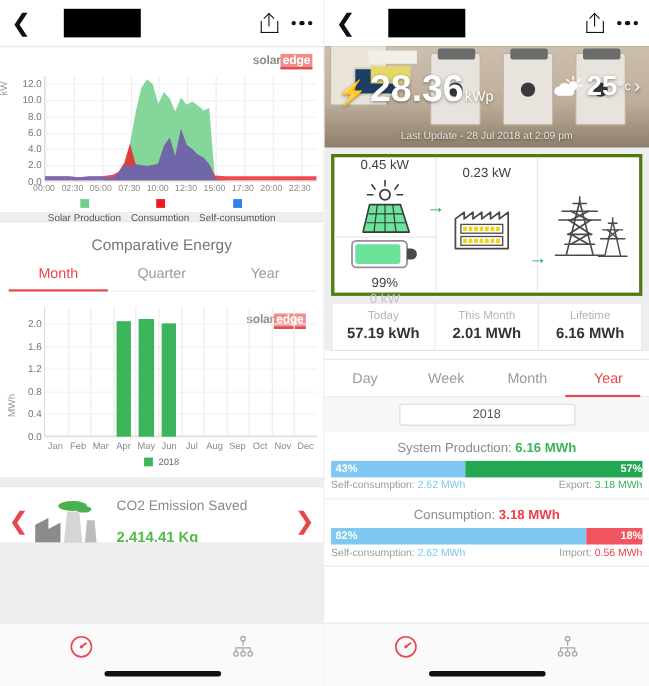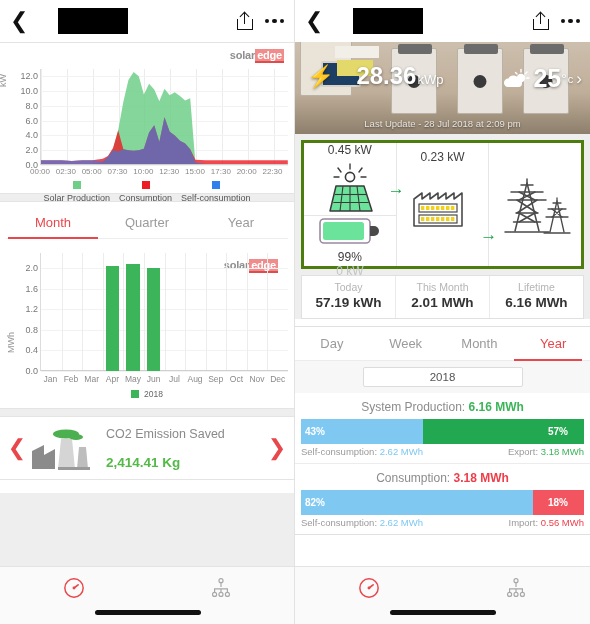--- a/index.html
+++ b/index.html
@@ -87,21 +87,21 @@
       linear-gradient(to bottom, #cdbfae 0%, #bfae99 55%, #8d7f6c 100%); }
   .hero .inv { position: absolute; top: 6px; width: 46px; height: 66px; background: #e8e4dd; border: 1px solid #b9b2a6; border-radius: 2px; }
   .hero .inv .knob { position: absolute; left: 50%; top: 26px; transform: translateX(-50%); width: 13px; height: 13px; border-radius: 50%; background: #3a3a3a; }
   .hero .inv .cap { position: absolute; left: 6px; top: -5px; width: 34px; height: 10px; background: #6b6b6b; border-radius: 2px; }
   .hero .panelbox { position: absolute; left: 20px; top: 22px; width: 40px; height: 26px; background: #1d3f63; border: 2px solid #d8d2c8; border-radius: 2px; }
   .hero .label-yellow { position: absolute; left: 24px; top: 8px; width: 30px; height: 14px; background: #e3d96a; }
   .hero .label-white { position: absolute; left: 20px; top: -2px; width: 40px; height: 9px; background: #f2efe8; }
   .hero-ov { position: absolute; inset: 0; }
   .kwp { position: absolute; left: 12px; top: 22px; color: #fff; display: flex; align-items: baseline; text-shadow: 0 1px 3px rgba(0,0,0,.45); }
   .kwp .bolt { font-size: 22px; margin-right: 2px; line-height: 1; }
-  .kwp .num { font-size: 24px; font-weight: bold; line-height: 1; margin-left: 20px; }
+  .kwp .num { font-size: 34px; font-weight: bold; line-height: 1; }
   .kwp .unit { font-size: 13px; margin-left: 1px; }
   .temp { position: absolute; right: 8px; top: 24px; color: #fff; display: flex; align-items: center; text-shadow: 0 1px 3px rgba(0,0,0,.45); }
   .temp .num { font-size: 25px; font-weight: bold; line-height: 1; }
   .temp .deg { font-size: 14px; }
   .temp .c { font-size: 11px; margin-left: 1px; }
   .temp .chev { font-size: 17px; margin-left: 3px; opacity: .95; }
   .lastupdate { position: absolute; left: 0; right: 0; bottom: 5px; text-align: center; font-size: 9.5px; color: #e9e4de; text-shadow: 0 1px 2px rgba(0,0,0,.5); }
 
   
   .flow-wrap { padding: 6px 6px 0 6px; background: #eeeeee; }
@@ -130,25 +130,25 @@
   .tabs4 .tb { flex: 1; text-align: center; font-size: 13px; padding: 9px 0 9px; color: #9b9b9b; cursor: pointer; }
   .tabs4 .tb.active { color: #e8474b; }
   .tabs4 .uline { position: absolute; bottom: -1px; right: 8px; width: 68px; height: 2px; background: #e8474b; }
   .yearsel { display: flex; justify-content: center; padding: 6px 0 6px; background: #f7f7f7; }
   .yearsel .box { width: 160px; text-align: center; font-size: 11.5px; color: #555; border: 1px solid #dcdcdc; background: #fff; padding: 3px 0; border-radius: 2px; cursor: pointer; }
 
   .metric { padding: 4px 6px 6px; background: #fff; }
   .metric + .metric { border-top: 1px solid #ececec; }
   .metric .mt { text-align: center; font-size: 12px; color: #8c8c8c; padding: 3px 0 5px; }
   .metric .mt b { font-weight: bold; }
-  .sbar { display: flex; height: 25px; }
+  .sbar { display: flex; height: 15px; }
   .sbar .seg { position: relative; display: flex; align-items: center; }
   .sbar .seg span { position: absolute; font-size: 10px; font-weight: bold; color: #fff; }
   .sbar .seg.l span { left: 4px; }
-  .sbar .seg.r span { right: 16px; }
+  .sbar .seg.r span { right: 0; }
   .subrow { display: flex; justify-content: space-between; font-size: 9.5px; color: #9a9a9a; padding-top: 2px; }
 </style>
 </head>
 <body>
 
 <div class="screens">
 
   <div class="screen left">
 
     <div class="navbar">
@@ -232,20 +232,21 @@
           <div class="li">
             <span class="sw" style="background: rgb(47, 128, 237);"></span>
             <span>Self-consumption</span>
           </div>
         </div>
     </div>
 
     <div class="gapbar" style="height:7px"></div>
 
     <div class="card comp-card">
+      <div class="comp-title">Comparative Energy</div>
       <div class="tabs3" id="compTabs">
         <div class="uline"></div>
       <div class="tb active">Month</div>
           <div class="tb">Quarter</div>
           <div class="tb">Year</div>
         </div>
       <div style="position:relative">
         <div class="se-logo" style="top:6px">
           <span class="s1">solar</span><span class="s2">edge</span>
         </div>

